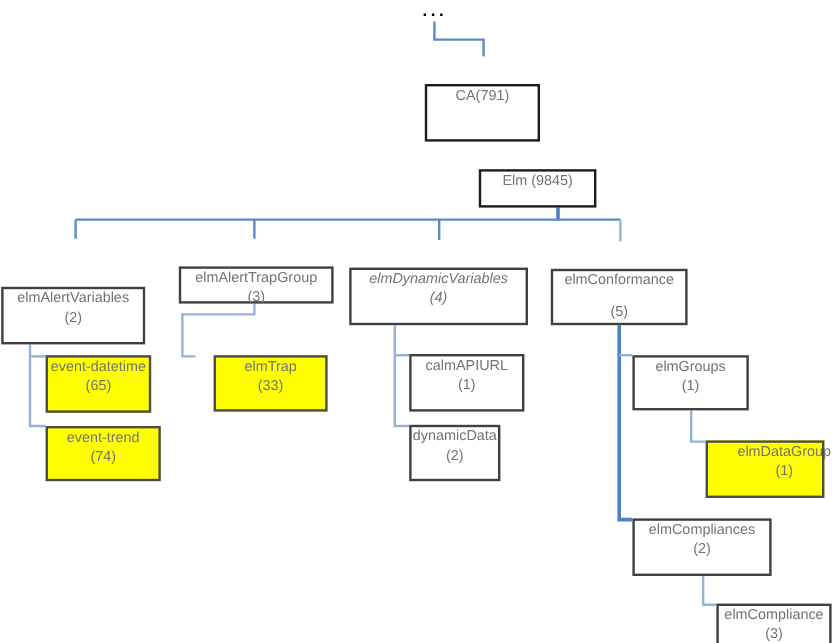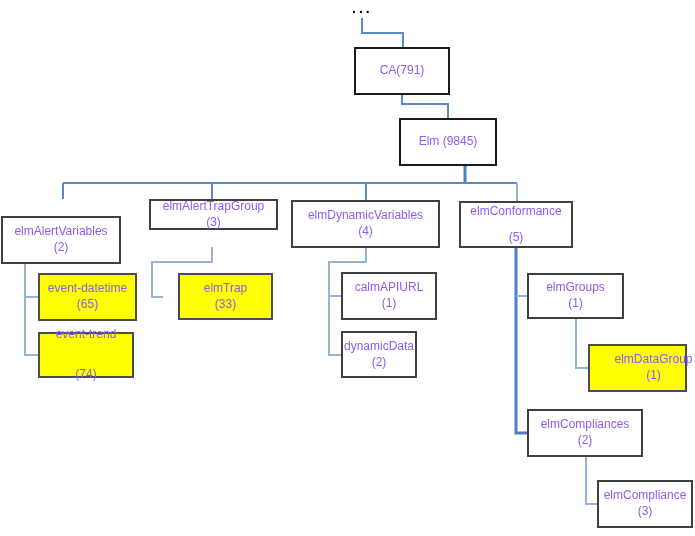--- a/index.html
+++ b/index.html
@@ -16,25 +16,26 @@
   .c-medium{stroke-width:2;}
   .c-dark{stroke-width:3;}
   .node{
     position:absolute;
     box-sizing:border-box;
     background:#ffffff;
     border:2px solid #404040;
     display:flex;
     flex-direction:column;
     align-items:center;
-    justify-content:center;
+    justify-content:flex-start;
     text-align:center;
     font-size:12px;
     line-height:1.3;
-    color:#8b5cf6;
+    color:#737373;
+    margin-top:23px;
   }
   .node.black-border{border-color:#1b1b1b;}
   .node.yellow{background:#ffff00;border-color:#4d4d4d;}
   .ellipsis{
     position:absolute;
     left:352px;top:0px;
     font-size:14px;
     font-weight:bold;
     letter-spacing:3px;
     color:#000000;
@@ -64,50 +65,50 @@
     <polyline class="c-light" points="576,319 576,368 588,368" stroke="#95b3d7"></polyline>
     <polyline class="c-light" points="586,457 586,504 597,504" stroke="#95b3d7"></polyline>
   </svg>
 
   <div class="ellipsis">...</div>
 
   <div class="node black-border" style="left:354px;top:47px;width:96px;height:48px;">
     <span>CA(791)</span>
   </div>
 
-  <div class="node black-border" style="left:399px;top:118px;width:98px;height:48px;">
+  <div class="node black-border" style="left:399px;top:118px;width:98px;height:32px;">
     <span>Elm (9845)</span>
   </div>
 
   <div class="node" style="left:1px;top:216px;width:120px;height:48px;">
     <span>elmAlertVariables</span>
     <span>(2)</span>
   </div>
 
   <div class="node" style="left:149px;top:199px;width:129px;height:31px;">
     <span>elmAlertTrapGroup</span>
     <span>(3)</span>
   </div>
 
-  <div class="node" style="left:291px;top:200px;width:149px;height:48px;">
+  <div class="node" style="left:291px;top:200px;width:149px;height:48px;font-style:italic;">
     <span>elmDynamicVariables</span>
     <span>(4)</span>
   </div>
 
   <div class="node" style="left:459px;top:201px;width:114px;height:47px;gap:10px;">
     <span>elmConformance</span>
     <span>(5)</span>
   </div>
 
-  <div class="node yellow" style="left:38px;top:273px;width:99px;height:48px;">
+  <div class="node yellow" style="left:38px;top:273px;width:88px;height:48px;">
     <span>event-datetime</span>
     <span>(65)</span>
   </div>
 
-  <div class="node yellow" style="left:38px;top:332px;width:96px;height:46px;gap:24px;">
+  <div class="node yellow" style="left:38px;top:332px;width:96px;height:46px;">
     <span>event-trend</span>
     <span>(74)</span>
   </div>
 
   <div class="node yellow" style="left:178px;top:273px;width:95px;height:47px;">
     <span>elmTrap</span>
     <span>(33)</span>
   </div>
 
   <div class="node" style="left:341px;top:272px;width:96px;height:48px;">

